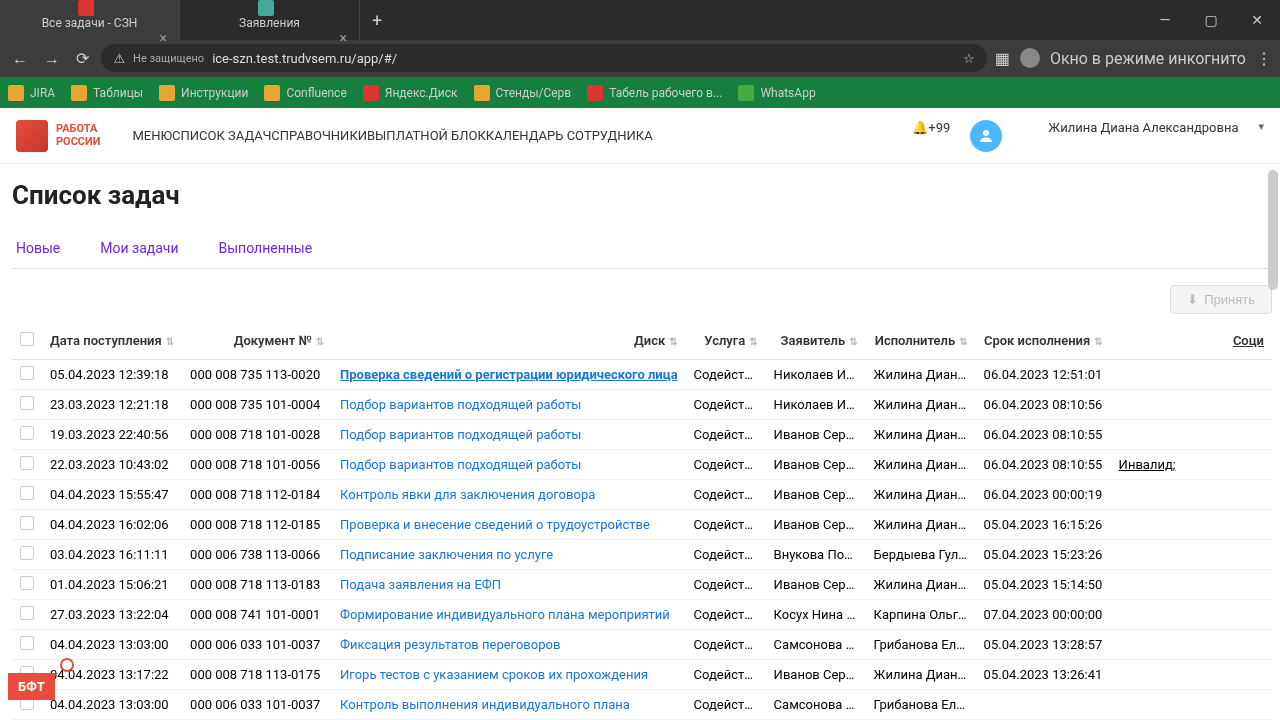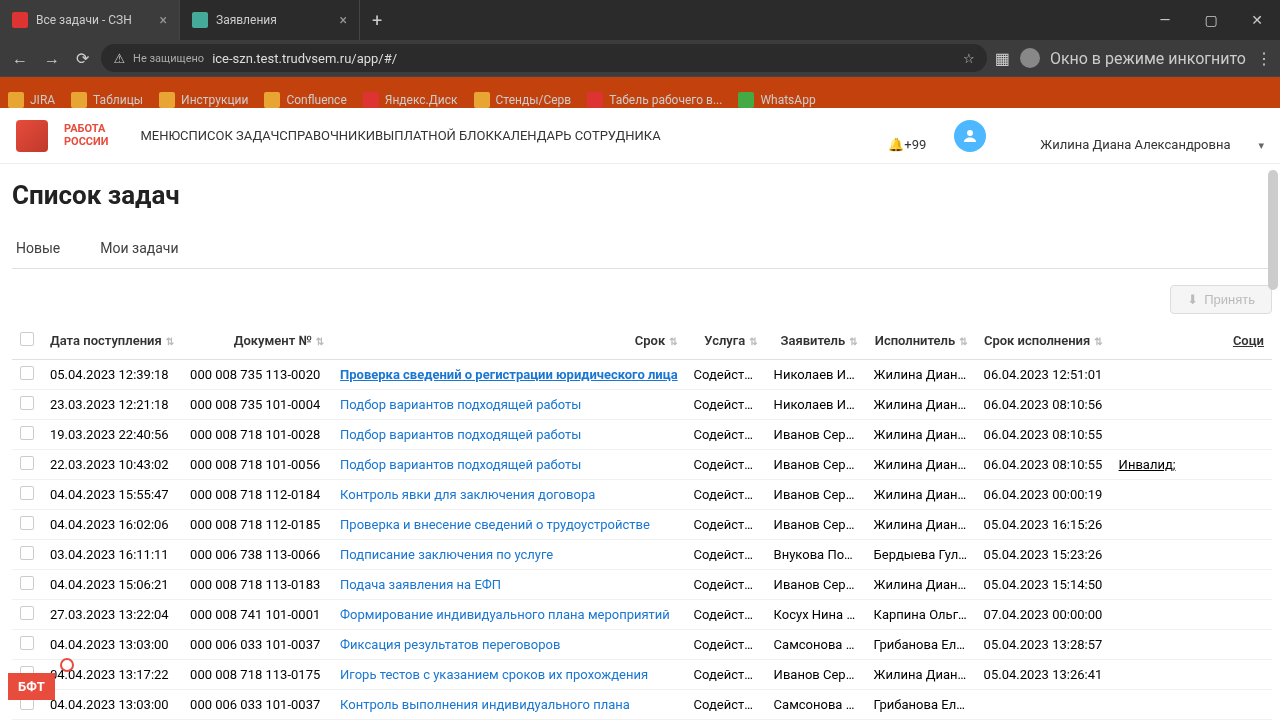--- a/index.html
+++ b/index.html
@@ -1,60 +1,60 @@
 <!DOCTYPE html>
 <html><head>
 <meta charset="utf-8">
 <style>
 * { margin: 0; padding: 0; box-sizing: border-box; }
 body { font-family: -apple-system, BlinkMacSystemFont, "Segoe UI", Roboto, Arial, sans-serif; background: #fff; width: 1280px; height: 720px; overflow: hidden; }
 
 
 .titlebar { height: 40px; background: #2b2b2b; display: flex; align-items: center; }
 .tabs { display: flex; height: 100%; flex: 1; }
-.tab { display: flex; align-items: center; padding: 0 12px; color: #ccc; font-size: 12px; max-width: 200px; min-width: 180px; border-right: 1px solid #444; position: relative; }
+.tab { display: flex; align-items: center; padding: 0 12px; color: #ccc; font-size: 12px; max-width: 200px; min-width: 180px; border-right: 1px solid #444; position: relative; flex-direction: column; }
 .tab.active { background: #3c3c3c; }
 .tab-icon { width: 16px; height: 16px; margin-right: 8px; background: #d33; border-radius: 2px; flex-shrink: 0; }
 .tab-icon.blue { background: #4a9; }
 .tab-close { margin-left: auto; color: #999; font-size: 14px; cursor: pointer; }
 .tab-add { padding: 0 12px; color: #ccc; font-size: 18px; cursor: pointer; display: flex; align-items: center; }
 .window-controls { display: flex; }
 .win-btn { width: 46px; height: 40px; display: flex; align-items: center; justify-content: center; color: #ccc; font-size: 14px; }
 
 .addressbar { height: 36px; background: #3c3c3c; display: flex; align-items: center; padding: 0 8px; gap: 8px; }
 .nav-btn { color: #ccc; font-size: 16px; padding: 4px; cursor: pointer; }
 .url-box { flex: 1; background: #2b2b2b; border-radius: 16px; height: 28px; display: flex; align-items: center; padding: 0 12px; color: #ccc; font-size: 13px; gap: 8px; }
 .url-warn { color: #aaa; font-size: 11px; }
 .url-text { color: #ddd; }
 .addr-right { display: flex; align-items: center; gap: 10px; color: #ccc; }
 .incognito-icon { width: 20px; height: 20px; background: #888; border-radius: 50%; }
 
-.bookmarks { height: 32px; background: #c2410c; display: flex; align-items: flex-end; padding: 0 8px; gap: 16px; border-top: 1px solid #444; }
+.bookmarks { height: 32px; background: #15803d; display: flex; align-items: center; padding: 0 8px; gap: 16px; border-top: 1px solid #444; }
 .bm { display: flex; align-items: center; gap: 6px; color: #ccc; font-size: 12px; cursor: pointer; }
 .bm-icon { width: 16px; height: 16px; background: #e8a533; border-radius: 2px; }
 .bm-icon.red { background: #d33; }
 .bm-icon.green { background: #4a4; }
 
 
 .app-header { height: 56px; background: #fff; display: flex; align-items: center; padding: 0 16px; border-bottom: 1px solid #eee; }
-.logo { display: flex; align-items: center; gap: 16px; margin-right: 32px; }
+.logo { display: flex; align-items: center; gap: 8px; margin-right: 32px; }
 .logo-icon { width: 32px; height: 32px; background: linear-gradient(135deg, #e74c3c, #c0392b); border-radius: 4px; position: relative; }
 .logo-text { color: #e74c3c; font-weight: bold; font-size: 11px; line-height: 1.1; }
 .menu { display: flex; }
 .menu-item { color: #333; font-size: 13px; cursor: pointer; }
-.header-right { margin-left: auto; display: flex; align-items: flex-end; gap: 28px; }
+.header-right { margin-left: auto; display: flex; align-items: flex-start; gap: 20px; }
 .notif { color: #333; font-size: 13px; }
 .avatar { width: 32px; height: 32px; background: #4db8ff; border-radius: 50%; display: flex; align-items: center; justify-content: center; color: #fff; }
 .username { font-size: 13px; color: #333; margin-left: 26px; }
 
 
 .content { padding: 16px 8px 0 12px; }
 .page-title { font-size: 26px; font-weight: bold; color: #222; margin-bottom: 20px; }
 .filter-tabs { display: flex; gap: 32px; border-bottom: 1px solid #e0e0e0; margin-bottom: 16px; }
-.filter-tab { padding: 10px 4px; font-size: 14px; color: #404040; cursor: pointer; border-bottom: 2px solid transparent; }
+.filter-tab { padding: 10px 4px; font-size: 14px; color: #6d28d9; cursor: pointer; border-bottom: 2px solid transparent; }
 .filter-tab.active { color: #1976d2; border-bottom-color: #1976d2; }
 
 .action-row { display: flex; justify-content: flex-end; margin-bottom: 8px; }
 .accept-btn { padding: 6px 16px; background: #f5f5f5; color: #bbb; border: 1px solid #ddd; border-radius: 4px; font-size: 13px; display: flex; align-items: center; gap: 6px; }
 
 
 .table { width: 100%; border-collapse: collapse; font-size: 13px; }
 .table th { text-align: right; padding: 10px 8px; font-weight: 600; color: #333; border-bottom: 1px solid #e0e0e0; white-space: nowrap; position: relative; }
 .sort-icon { color: #bbb; font-size: 10px; margin-left: 4px; }
 .table td { padding: 6px 8px; border-bottom: 1px solid #f0f0f0; white-space: nowrap; overflow: hidden; text-overflow: ellipsis; }
@@ -180,36 +180,37 @@
     <span style="font-size:11px;color:#666">▾</span>
   </div>
 </div>
 
 <div class="content">
   <h1 class="page-title">Список задач</h1>
 
   <div class="filter-tabs">
     <div class="filter-tab">Новые</div>
     <div class="filter-tab">Мои задачи</div>
+    <div class="filter-tab">Выполненные</div>
   </div>
 
   <div class="action-row">
     <button class="accept-btn">
       <span>⬇</span>
       <span>Принять</span>
     </button>
   </div>
 
   <table class="table">
     <thead>
       <tr>
         <th class="checkbox-cell"><span class="checkbox"></span></th>
         <th class="col-date"><span>Дата поступления</span><span class="sort-icon">⇅</span></th>
         <th class="col-doc"><span>Документ №</span><span class="sort-icon">⇅</span></th>
-        <th class="col-stage"><span>Срок</span><span class="sort-icon">⇅</span></th>
+        <th class="col-stage"><span>Диск</span><span class="sort-icon">⇅</span></th>
         <th class="col-service"><span>Услуга</span><span class="sort-icon">⇅</span></th>
         <th class="col-appl"><span>Заявитель</span><span class="sort-icon">⇅</span></th>
         <th class="col-exec"><span>Исполнитель</span><span class="sort-icon">⇅</span></th>
         <th class="col-due"><span>Срок исполнения</span><span class="sort-icon">⇅</span></th>
         <th class="col-soc"><span>Соци</span></th>
       </tr>
     </thead>
     <tbody id="table-body">
         <tr>
     <td class="checkbox-cell"><span class="checkbox"></span></td>
@@ -283,21 +284,21 @@
     <td class="col-doc">000 006 738 113-0066</td>
     <td class="col-stage"><span class="stage-link ">Подписание заключения по услуге</span></td>
     <td class="col-service">Содействие ...</td>
     <td class="col-appl">Внукова Полина ...</td>
     <td class="col-exec">Бердыева Гульнаба...</td>
     <td class="col-due">05.04.2023 15:23:26</td>
     <td class="col-soc"></td>
         </tr>
         <tr>
     <td class="checkbox-cell"><span class="checkbox"></span></td>
-    <td class="col-date">04.04.2023 15:06:21</td>
+    <td class="col-date">01.04.2023 15:06:21</td>
     <td class="col-doc">000 008 718 113-0183</td>
     <td class="col-stage"><span class="stage-link ">Подача заявления на ЕФП</span></td>
     <td class="col-service">Содействие ...</td>
     <td class="col-appl">Иванов Сергей П...</td>
     <td class="col-exec">Жилина Диана Але...</td>
     <td class="col-due">05.04.2023 15:14:50</td>
     <td class="col-soc"></td>
         </tr>
         <tr>
     <td class="checkbox-cell"><span class="checkbox"></span></td>

